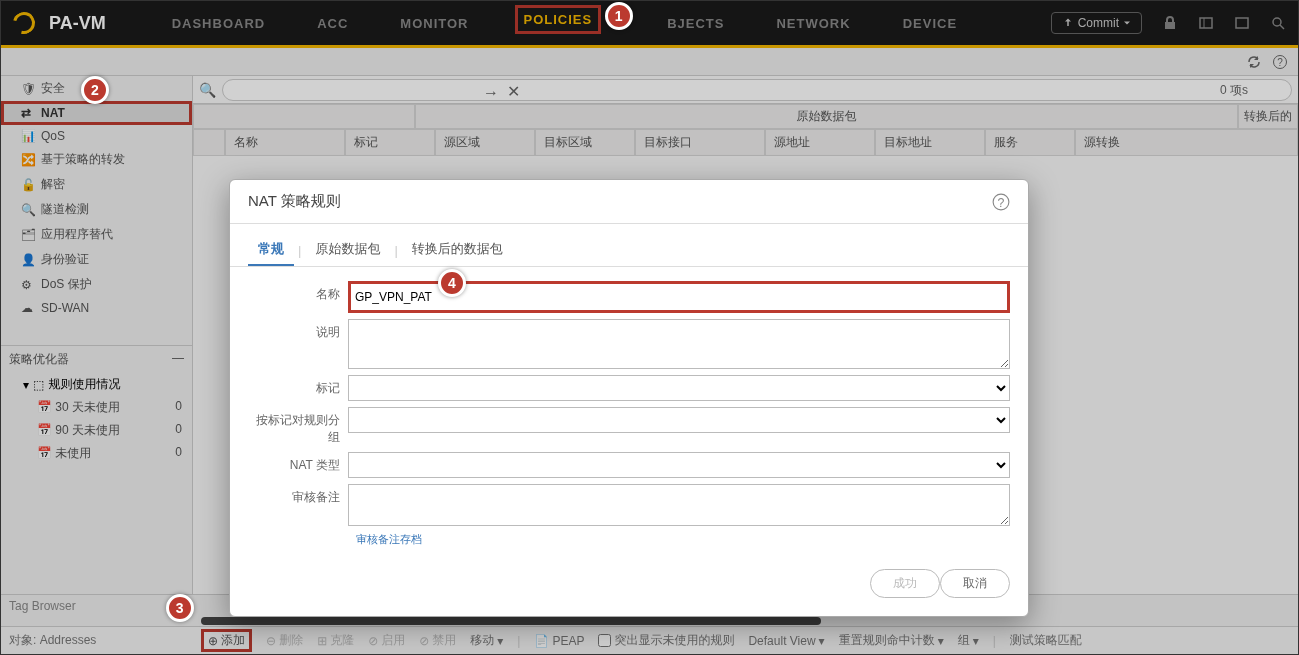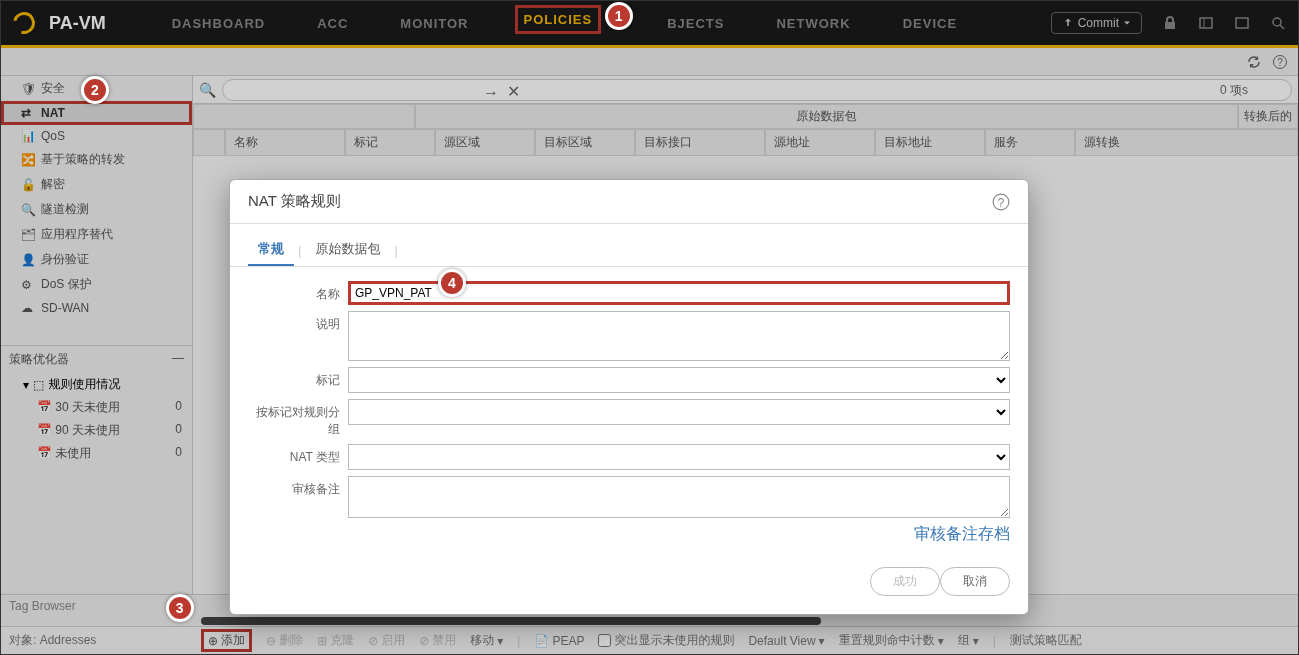--- a/index.html
+++ b/index.html
@@ -45,25 +45,25 @@
 .modal { position: absolute; left: 228px; top: 178px; width: 800px; background: #fff; border: 1px solid #aaa; border-radius: 6px; box-shadow: 0 8px 30px rgba(0,0,0,0.35); z-index: 100; }
 .modal-head { display: flex; justify-content: space-between; align-items: center; padding: 12px 18px; border-bottom: 1px solid #ddd; }
 .modal-title { font-size: 15px; color: #444; }
 .modal-tabs { display: flex; gap: 4px; padding: 10px 18px 0; border-bottom: 1px solid #ddd; font-size: 13px; }
 .mtab { padding: 6px 10px; cursor: pointer; color: #555; }
 .mtab.active { color: #3b78b8; border-bottom: 2px solid #3b78b8; font-weight: bold; }
 .mtab-sep { color: #ccc; align-self: center; }
 .modal-body { padding: 14px 18px 10px; }
 .form-row { display: flex; align-items: flex-start; margin-bottom: 6px; }
 .form-label { width: 100px; text-align: right; font-size: 12px; color: #666; padding: 5px 8px 0 0; }
-.form-input { flex: 1; border: 1px solid #bbb; padding: 4px 6px; font-size: 12px; height: 24px; }
+.form-input { flex: 1; border: 1px solid #bbb; padding: 4px 6px; font-size: 12px; height: 32px; }
 .form-input.tall { height: 50px; }
 .form-select { flex: 1; border: 1px solid #bbb; padding: 12px 6px; font-size: 12px; height: 24px; background: #fff; }
 .redbox-input { border: 3px solid #bb3a2f !important; padding: 2px 4px; }
-.link { color: #3b78b8; font-size: 16px; cursor: pointer; margin-left: 56px; margin-top: 4px; text-align: right; }
+.link { color: #3b78b8; font-size: 11px; cursor: pointer; margin-left: 108px; margin-top: 4px; }
 .modal-foot { display: flex; justify-content: flex-end; padding: 12px 18px 18px; }
 .btn { border: 1px solid #bbb; background: #fff; padding: 5px 22px; border-radius: 15px; font-size: 12px; cursor: pointer; color: #666; }
 .btn.disabled { color: #bbb; cursor: default; }
 
 .bottom { position: absolute; left: 0; right: 0; bottom: 0; }
 .tagbrowser { height: 22px; background: #eee; border-top: 1px solid #ccc; font-size: 12px; color: #888; padding: 3px 8px; display: flex; align-items: center; }
 .statusbar { height: 28px; background: #f3f3f3; border-top: 1px solid #ccc; display: flex; align-items: center; padding: 0 8px; font-size: 12px; color: #777; gap: 14px; }
 .sb-btn { display: flex; align-items: center; gap: 3px; cursor: pointer; }
 .sb-btn.add { border: 3px solid #bb3a2f; padding: 0 4px; color: #555; }
 .sb-btn.dis { color: #bbb; }
@@ -237,20 +237,21 @@
     <svg width="18" height="18" viewBox="0 0 16 16">
         <circle cx="8" cy="8" r="7" fill="none" stroke="#888"></circle>
         <text x="8" y="12" text-anchor="middle" font-size="11" fill="#888">?</text>
       </svg>
   </div>
   <div class="modal-tabs">
     <span class="mtab active">常规</span>
     <span class="mtab-sep">|</span>
     <span class="mtab">原始数据包</span>
     <span class="mtab-sep">|</span>
+    <span class="mtab">转换后的数据包</span>
   </div>
   <div class="modal-body">
     <div class="form-row" style="position:relative;">
       <span class="form-label">名称</span>
       <input class="form-input redbox-input" value="GP_VPN_PAT" style="">
       <span class="callout" style="top:-12px; left:190px;">4</span>
     </div>
     <div class="form-row">
       <span class="form-label">说明</span>
       <textarea class="form-input tall" style=""></textarea>

